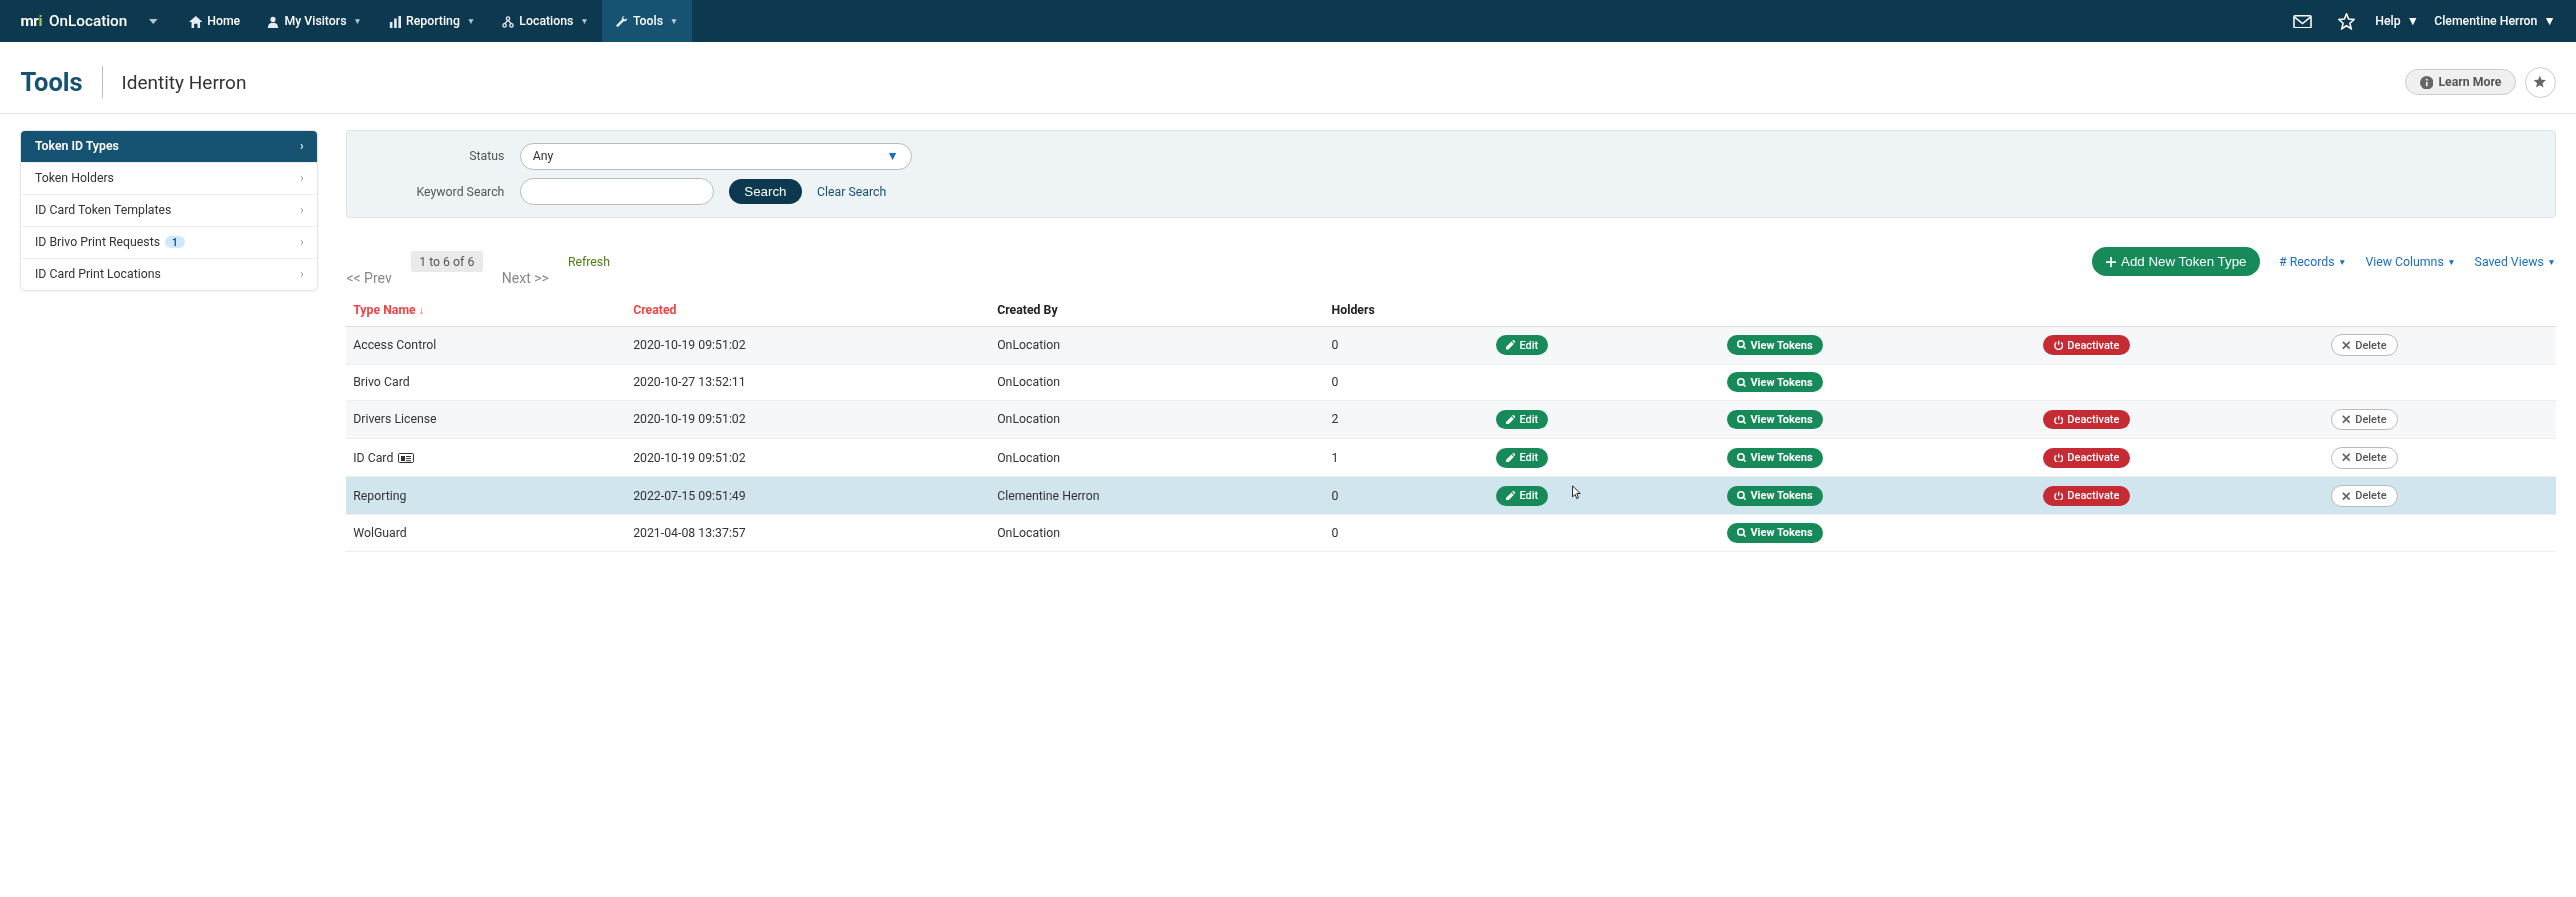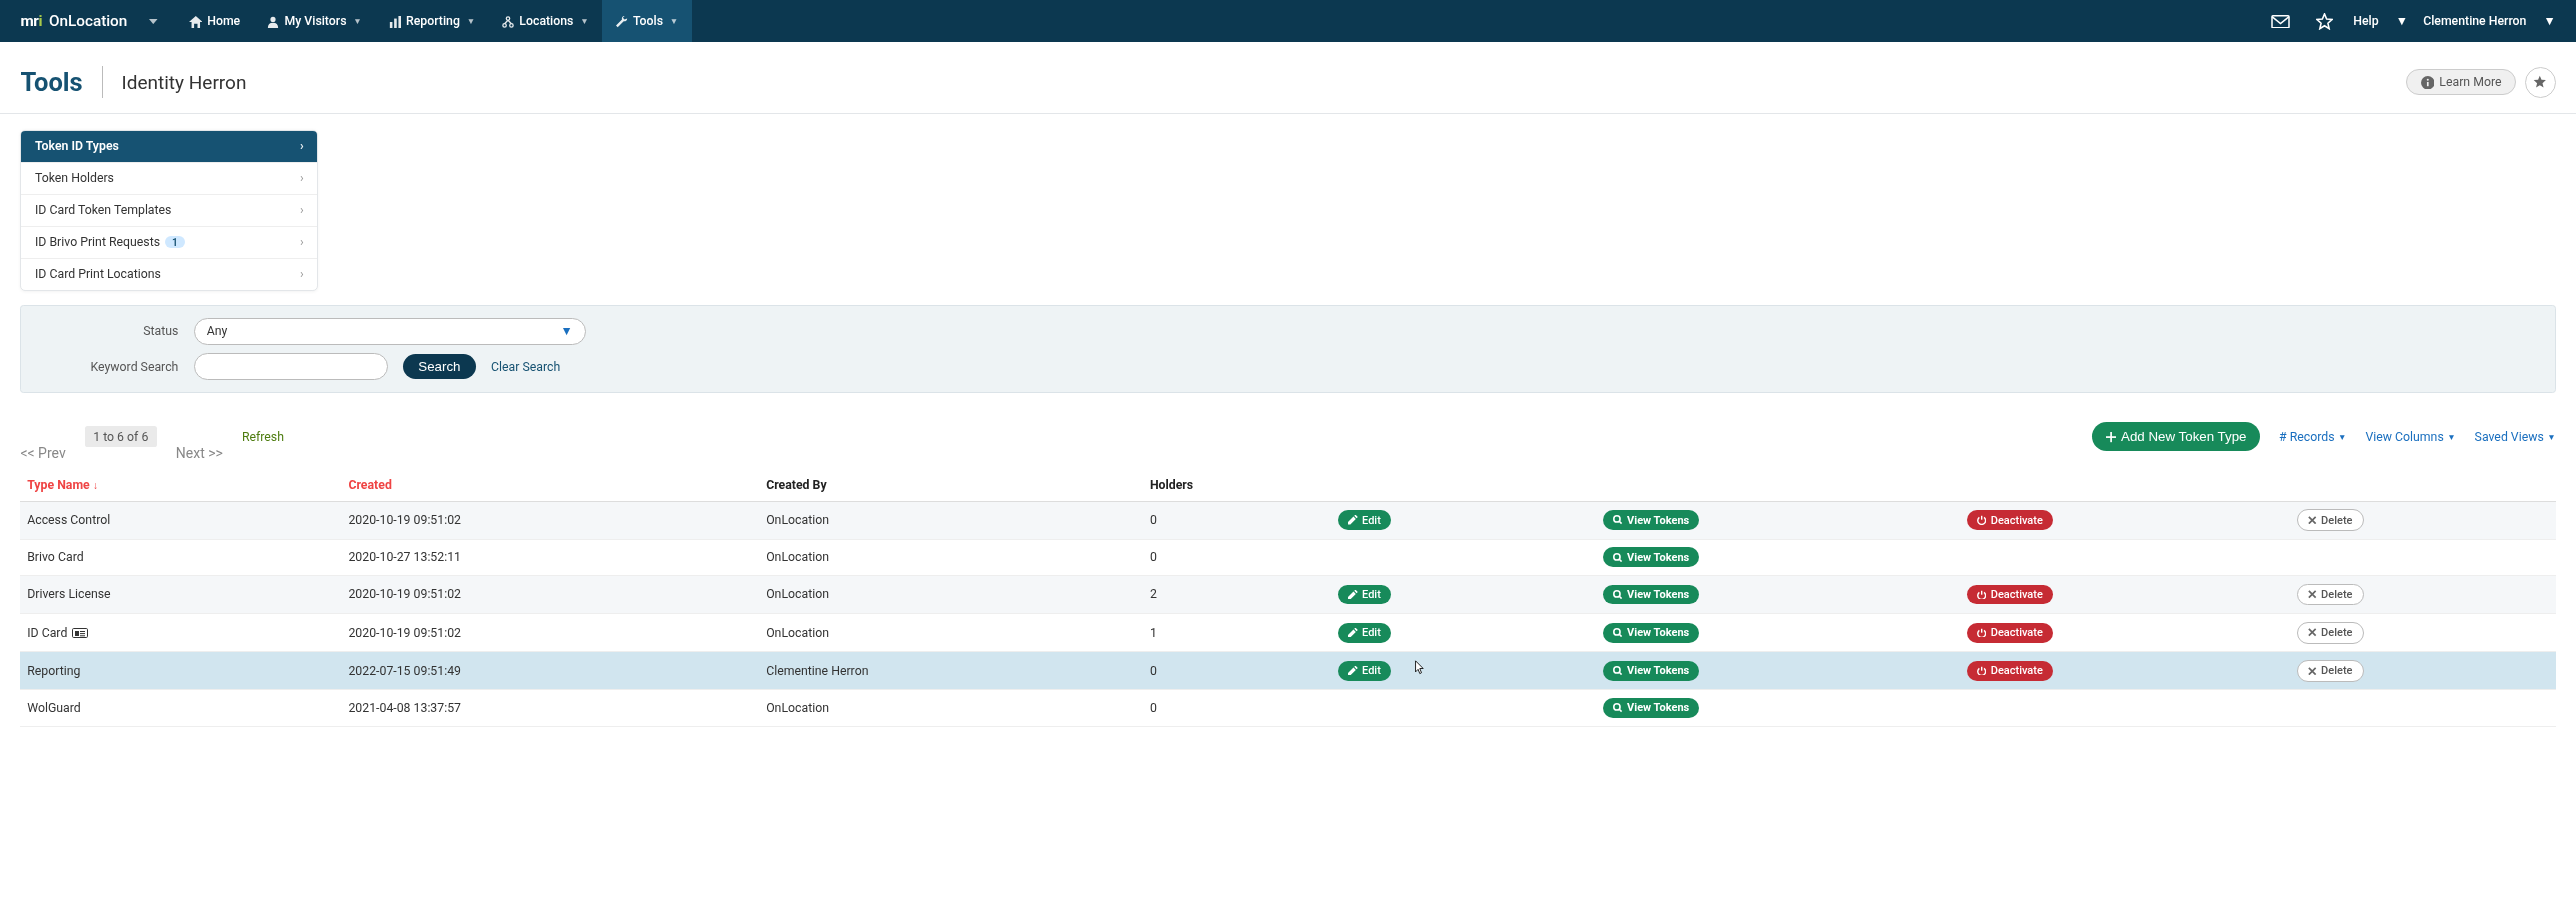--- a/index.html
+++ b/index.html
@@ -13,33 +13,33 @@
   .brand-text { font-size: 15.3px; font-weight: 500; }
   .brand-caret { margin-left: 15.3px; opacity: 0.7; }
   .nav-items { display: flex; align-items: center; height: 100%; }
   .nav-item { display: flex; align-items: center; gap: 5.1px; padding: 0 13.6px; height: 100%; color: #fff; font-weight: 500; cursor: pointer; }
   .nav-item.active { background: #165272; }
   .nav-item .icon { opacity: 0.9; }
   .nav-item .caret { font-size: 8.5px; opacity: 0.7; margin-left: 1.7px; }
   .nav-spacer { flex: 1; }
   .nav-right { display: flex; align-items: center; gap: 15.3px; }
   .nav-icon-btn { color: #fff; cursor: pointer; padding: 5.1px; }
-  .nav-user { display: flex; align-items: flex-start; gap: 17px; cursor: pointer; font-weight: 500; }
+  .nav-user { display: flex; align-items: flex-start; gap: 6px; cursor: pointer; font-weight: 500; }
   
   
   .page-header { display: flex; align-items: center; padding: 24px 20.4px 15.3px; border-bottom: 0.9px solid #e3e6e9; }
   .page-title { font-size: 25.5px; font-weight: 700; color: #165272; }
   .page-sub-sep { width: 0.9px; height: 32px; background: #bbb; margin: 0 19px; }
   .page-subtitle { font-size: 19px; color: #333; }
   .header-spacer { flex: 1; }
-  .learn-more-btn { background: #f0f0f0; border: 0.9px solid #ccc; border-radius: 15.3px; padding: 5.1px 13.6px; display: flex; align-items: center; gap: 5.1px; color: #555; cursor: pointer; font-weight: 400; justify-content: space-between; }
+  .learn-more-btn { background: #f0f0f0; border: 0.9px solid #ccc; border-radius: 15.3px; padding: 5.1px 13.6px; display: flex; align-items: center; gap: 5.1px; color: #555; cursor: pointer; font-weight: 700; justify-content: space-between; }
   .star-circle { width: 31px; height: 31px; border: 0.9px solid #ccc; border-radius: 50%; display: flex; align-items: center; justify-content: center; margin-left: 8.5px; color: #666; cursor: pointer; }
   
   
-  .main { display: flex; gap: 14px; padding: 15.3px 20.4px 20.4px; flex-direction: column; }
+  .main { display: flex; gap: 28px; padding: 15.3px 20.4px 20.4px; }
   
   
   .sidebar { width: 298px; flex-shrink: 0; background: #fff; border: 0.9px solid #e3e6e9; border-radius: 5.1px; box-shadow: 0 0.9px 3.4px rgba(0,0,0,0.05); overflow: hidden; align-self: flex-start; }
   .side-item { display: flex; align-items: center; justify-content: space-between; padding: 8.5px 13.6px; cursor: pointer; border-bottom: 0.9px solid #eee; }
   .side-item:last-child { border-bottom: none; }
   .side-item.active { background: #165272; color: #fff; font-weight: 600; }
   .side-item .chev { opacity: 0.5; }
   .side-item.active .chev { opacity: 0.9; }
   .side-badge { background: #cfe8ff; color: #165272; border-radius: 8.5px; padding: 0.9px 6.8px; font-size: 10.2px; font-weight: 600; margin-left: 5.1px; }
   .side-label-wrap { display: flex; align-items: center; }

